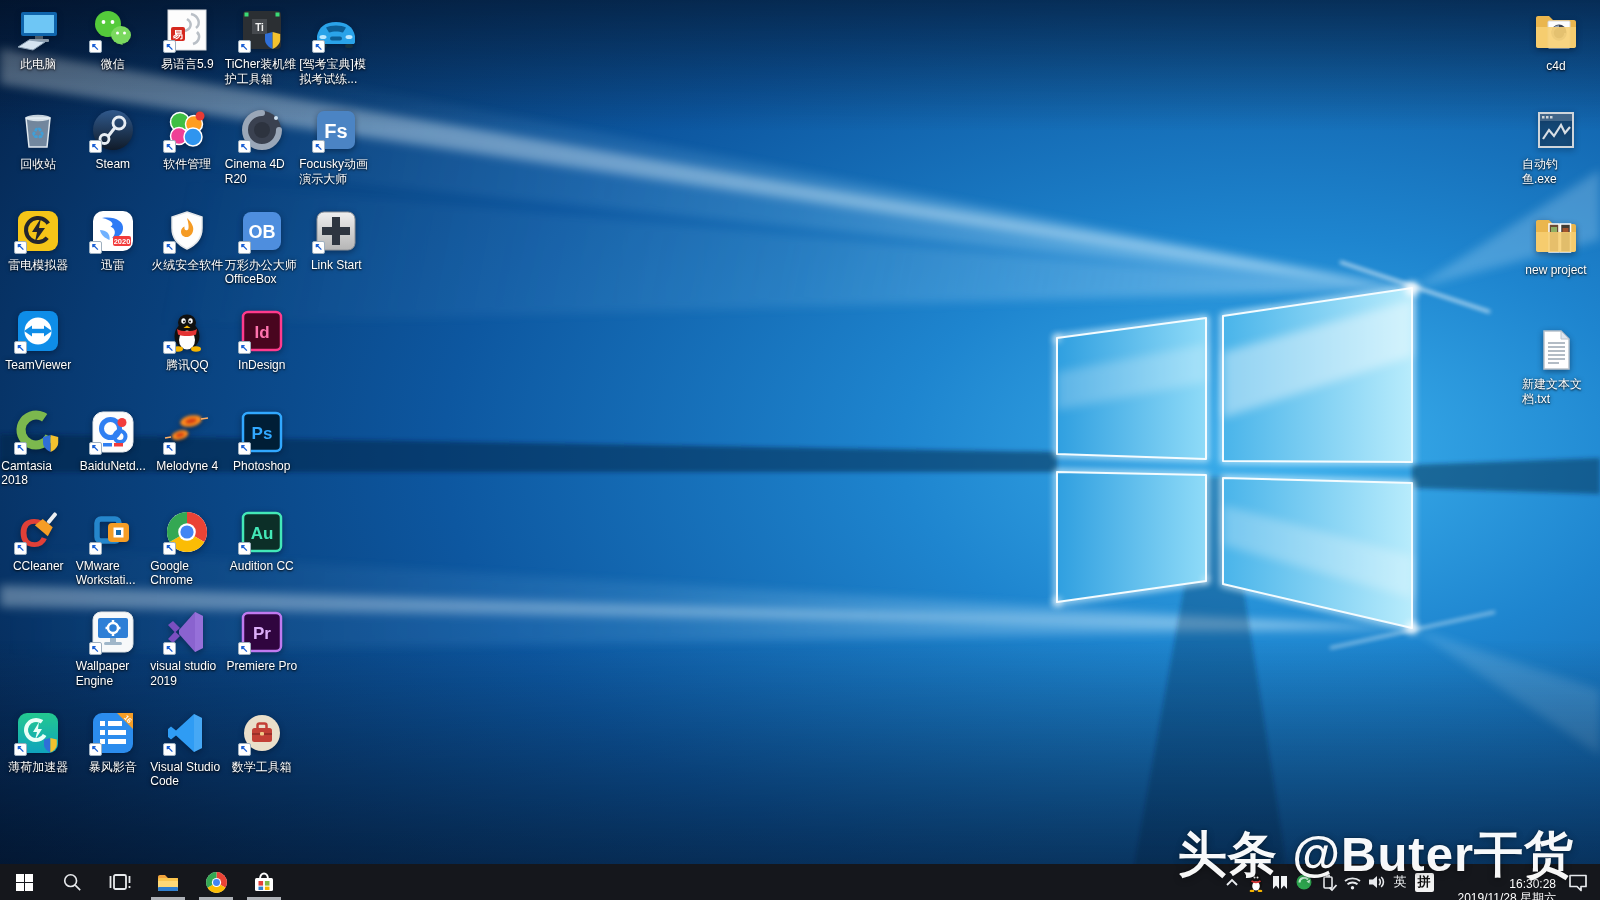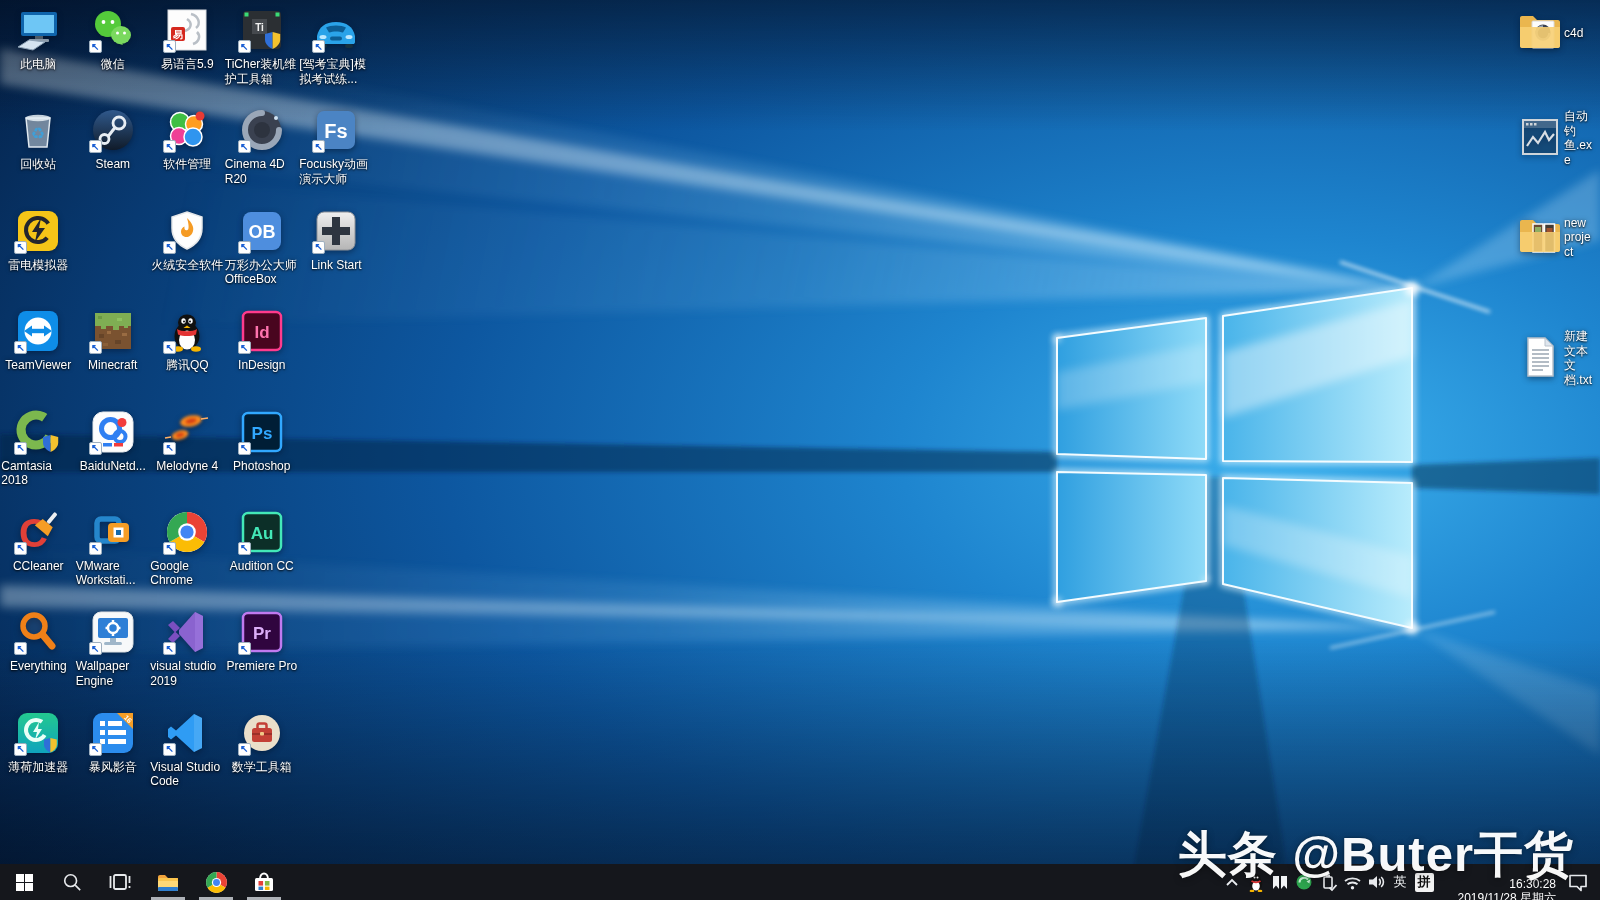--- a/index.html
+++ b/index.html
@@ -14,21 +14,21 @@
   .art>svg{width:48px;height:48px;display:block;filter:drop-shadow(0 2px 3px rgba(0,10,30,.45));}
   .dlabel{margin-top:3px;font-size:12px;line-height:14.5px;color:#ffffff;text-align:left;
           max-width:74px;word-break:break-word;
           text-shadow:0 1px 2px rgba(0,0,0,.9),0 0 4px rgba(0,0,0,.55);}
   .sc{position:absolute;left:0;bottom:1px;width:13px;height:13px;background:#fff;
       border:1px solid #9fb0c0;border-radius:2px;box-sizing:border-box;
       display:flex;align-items:center;justify-content:center;}
   .sc::before{content:"↖";color:#1a5fd4;font-size:10px;font-weight:bold;line-height:1;}
   
   .rcol{position:absolute;left:1516px;top:8px;width:80px;z-index:5;}
-  .rcell{position:absolute;left:0;width:80px;display:flex;flex-direction:row;align-items:center;}
+  .rcell{position:absolute;left:0;width:80px;display:flex;flex-direction:column;align-items:center;}
   .rcell .dlabel{max-width:68px;}
   
   .watermark{position:absolute;right:26px;top:822px;z-index:60;font-size:49px;font-weight:bold;
              color:#fff;letter-spacing:1px;white-space:nowrap;opacity:.97;
              text-shadow:0 0 3px rgba(0,0,0,.4),0 2px 8px rgba(0,0,0,.35);}
   
   .taskbar{position:absolute;left:0;bottom:0;width:1600px;height:36px;background:#15171c;
            display:flex;align-items:center;z-index:40;}
   .tb-btn{width:48px;height:36px;display:flex;align-items:center;justify-content:center;position:relative;}
   .runline{position:absolute;bottom:0;left:7px;width:34px;height:3px;background:#aeb2b8;}
@@ -209,30 +209,20 @@
       <g transform="rotate(40 34 14)">
         <rect x="32.5" y="2" width="4" height="13" rx="1.5" fill="#eceff1"></rect>
         <polygon points="28,15 41,15 43,25 26,25" fill="#f59d25"></polygon>
       </g>
     </svg>
         <span class="sc"></span>
       </div>
     <div class="dlabel">CCleaner</div>
   </div>
 
-  <div class="cell" style="grid-area:7/1">
-    <div class="art">
-        <svg viewBox="0 0 48 48">
-      <circle cx="20" cy="18" r="11" fill="rgba(255,255,255,.07)" stroke="#ef8018" stroke-width="5.5"></circle>
-      <line x1="28.5" y1="26.5" x2="38" y2="38" stroke="#ef8018" stroke-width="7" stroke-linecap="round"></line>
-    </svg>
-        <span class="sc"></span>
-      </div>
-    <div class="dlabel">Everything</div>
-  </div>
 
   <div class="cell" style="grid-area:8/1">
     <div class="art">
         <svg viewBox="0 0 48 48">
       <defs>
             <linearGradient id="boheG" x1="0" y1="0" x2="0" y2="1">
         <stop offset="0" stop-color="#23c98f"></stop>
               <stop offset="1" stop-color="#0fa3bd"></stop>
             </linearGradient>
           </defs>
@@ -278,41 +268,34 @@
       <circle cx="24" cy="24" r="20" fill="url(#stG)"></circle>
       <circle cx="30" cy="17" r="6" fill="none" stroke="#e8eef4" stroke-width="2.8"></circle>
       <circle cx="15.5" cy="33" r="4.5" fill="none" stroke="#e8eef4" stroke-width="2.8"></circle>
       <line x1="19" y1="30.5" x2="26" y2="21.5" stroke="#e8eef4" stroke-width="3"></line>
     </svg>
         <span class="sc"></span>
       </div>
     <div class="dlabel">Steam</div>
   </div>
 
-
-  <div class="cell" style="grid-area:4/2">
-    <div class="art">
-        <svg viewBox="0 0 48 48">
-      <rect x="6" y="6" width="36" height="36" fill="#7a5230"></rect>
-      <rect x="6" y="6" width="36" height="13" fill="#7fae53"></rect>
-      <rect x="12" y="19" width="5" height="3" fill="#7fae53"></rect>
-          <rect x="24" y="19" width="6" height="4" fill="#7fae53"></rect>
-      <rect x="35" y="19" width="4" height="2" fill="#7fae53"></rect>
-      <rect x="10" y="27" width="5" height="4" fill="#664428"></rect>
-          <rect x="26" y="33" width="6" height="4" fill="#664428"></rect>
-      <rect x="18" y="24" width="4" height="3" fill="#9a6c42"></rect>
-          <rect x="33" y="26" width="5" height="3" fill="#9a6c42"></rect>
-      <rect x="14" y="36" width="5" height="3" fill="#8a5f38"></rect>
-      <rect x="9" y="9" width="4" height="3" fill="#6b9a44"></rect>
-          <rect x="28" y="11" width="5" height="3" fill="#8fc261"></rect>
-    </svg>
-        <span class="sc"></span>
-      </div>
-    <div class="dlabel">Minecraft</div>
-  </div>
+  <div class="cell" style="grid-area:3/2">
+    <div class="art">
+        <svg viewBox="0 0 48 48">
+      <rect x="4" y="4" width="40" height="40" rx="10" fill="#fff"></rect>
+      <path d="M13 11 C25 9 35 14 34 22 C33.5 28 28 31 23 31 C27.5 27 26.5 21.5 21.5 19.5 C26 17.5 23 13 13 11 Z" fill="#2f7bf5"></path>
+      <path d="M11 23 C17 23 21.5 26.5 20.5 33 C16 31 12 28.5 11 23 Z" fill="#6fb1ff"></path>
+      <rect x="24" y="29" width="18" height="10" rx="2" fill="#f23c3c"></rect>
+      <text x="33" y="36.8" font-size="7.5" font-weight="bold" fill="#fff" text-anchor="middle">2020</text>
+    </svg>
+        <span class="sc"></span>
+      </div>
+    <div class="dlabel">迅雷</div>
+  </div>
+
 
   <div class="cell" style="grid-area:5/2">
     <div class="art">
         <svg viewBox="0 0 48 48">
       <rect x="4" y="4" width="40" height="40" rx="10" fill="#fdfdfd" stroke="#e8ecef"></rect>
       <circle cx="21.5" cy="20.5" r="9" fill="none" stroke="#2f7ff2" stroke-width="5"></circle>
       <circle cx="33" cy="14.5" r="4.5" fill="#f23c3c"></circle>
       <circle cx="31" cy="28.5" r="5.5" fill="none" stroke="#2f7ff2" stroke-width="4"></circle>
       <rect x="14" y="35" width="9" height="3.5" fill="#2f7ff2"></rect>
       <rect x="25" y="35" width="9" height="3.5" fill="#f23c3c"></rect>

